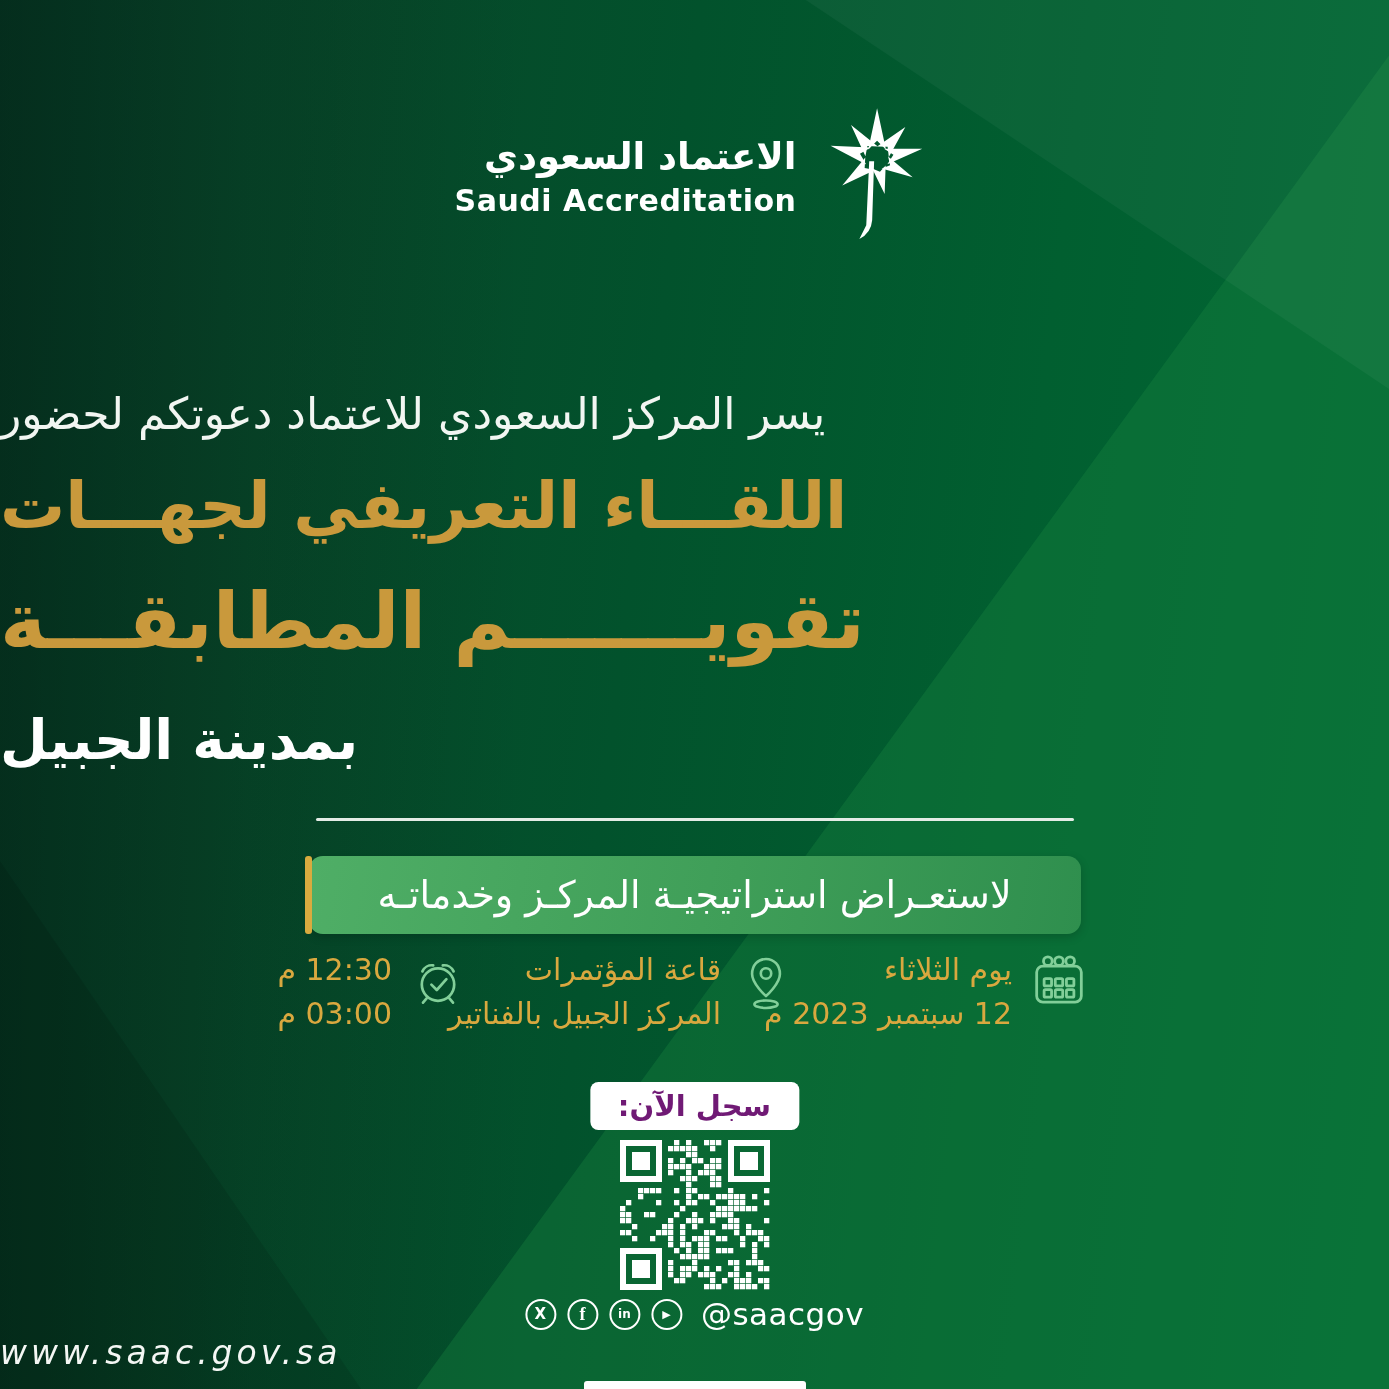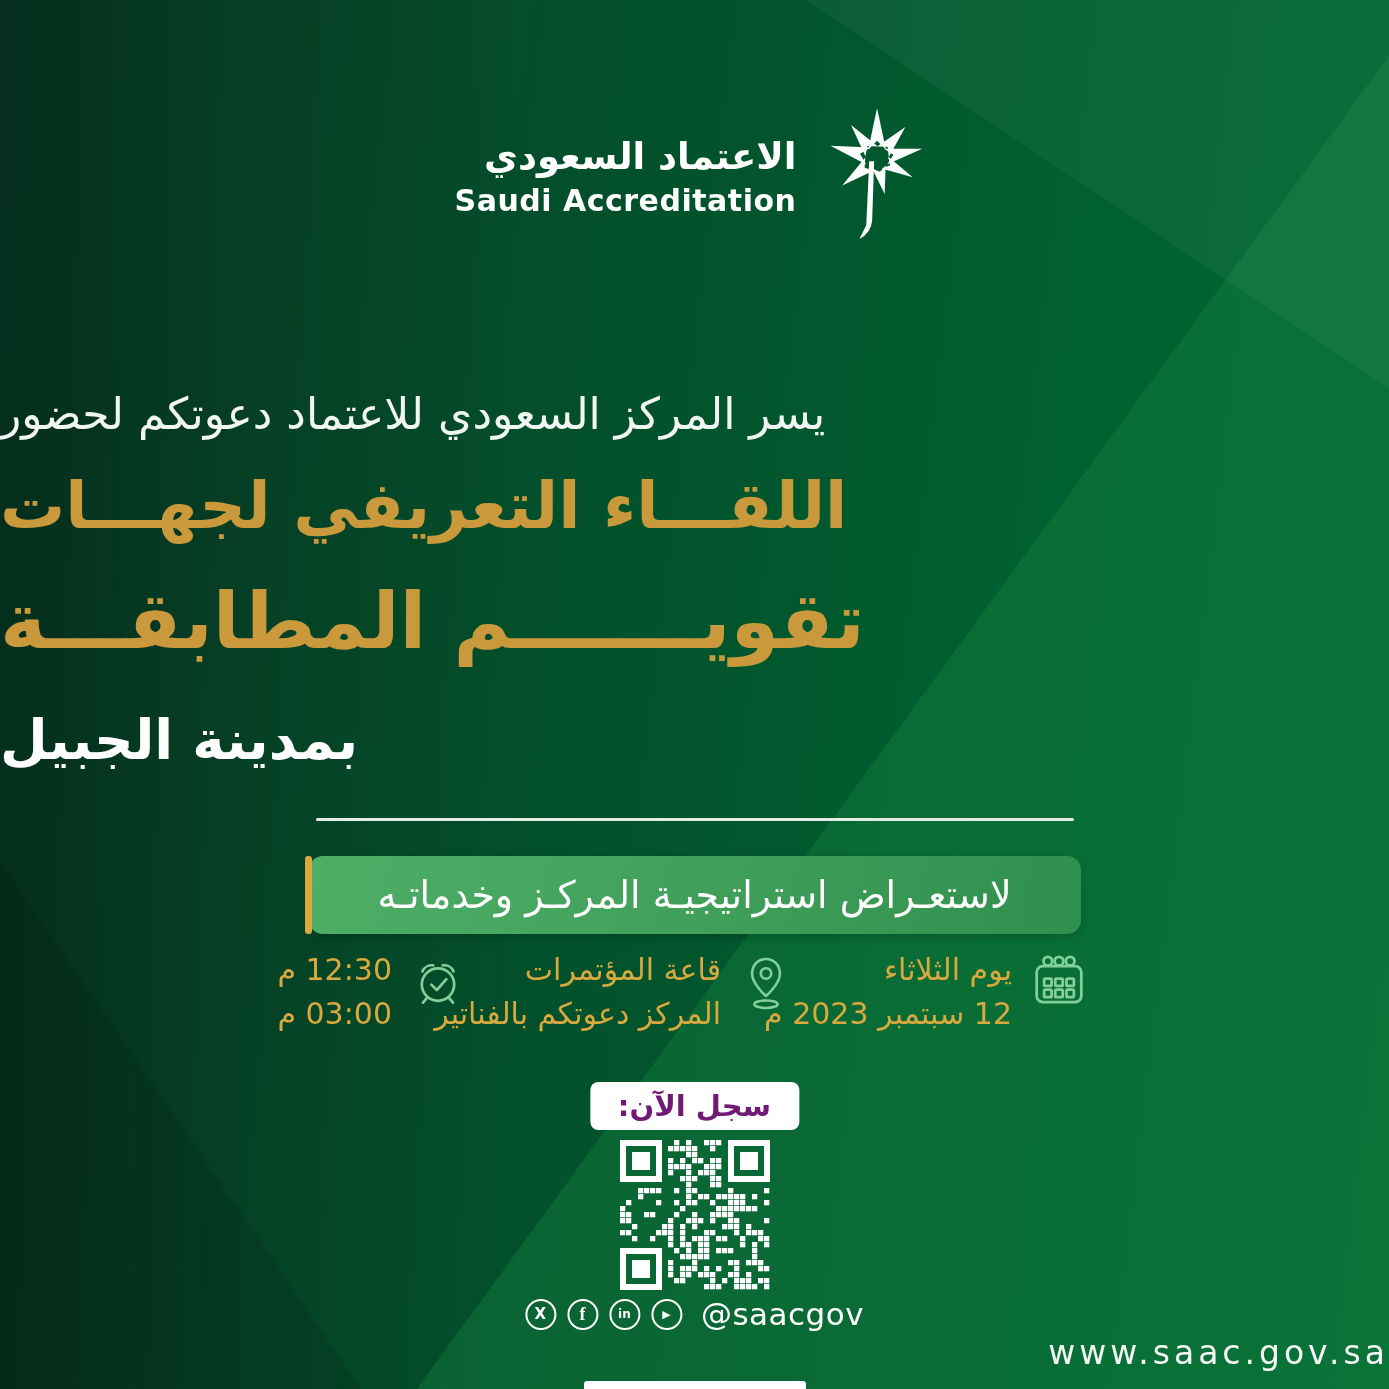--- a/index.html
+++ b/index.html
@@ -51,22 +51,22 @@
 
   
   .social{position:absolute;top:1296px;display:flex;align-items:center;gap:11px;}
   .s-ic{width:31px;height:31px;border:2.5px solid #fff;border-radius:50%;color:#fff;
     display:flex;align-items:center;justify-content:center;font-weight:bold;box-sizing:border-box;}
   .s-x{font-size:15px;}
   .s-f{font-size:18px;font-family:"Liberation Serif","DejaVu Serif",serif;}
   .s-in{font-size:12px;letter-spacing:0;}
   .s-yt{font-size:11px;padding-top:1px;}
   .handle{color:#fff;font-size:31px;margin-left:8px;letter-spacing:0.5px;}
-  .website{position:absolute;top:1333px;width:100%;text-align:right;color:#f4f7f4;
-    font-size:33px;letter-spacing:4px;}
+  .website{position:absolute;top:1333px;width:100%;text-align:left;color:#f4f7f4;
+    font-size:33px;letter-spacing:4px;font-style:italic;}
   .bottom-bar{position:absolute;bottom:0;width:222px;height:8px;background:#fff;border-radius:3px 3px 0 0;}
 </style>
 </head>
 <body>
 
 <div id="poster">
   <div class="swoosh swoosh-a"></div>
   <div class="swoosh swoosh-b"></div>
   <div class="swoosh swoosh-c"></div>
 
@@ -147,21 +147,21 @@
       <svg width="58" height="62" viewBox="0 0 100 100">
         <g class="g-stroke">
           <path d="M50 12 C36 12 26 23 26 38 C26 55 50 76 50 76 C50 76 74 55 74 38 C74 23 64 12 50 12 Z"></path>
           <circle cx="50" cy="37" r="9"></circle>
           <ellipse cx="50" cy="90" rx="20" ry="6.5"></ellipse>
         </g>
       </svg>
     </span>
     <div class="txt">
       <div>قاعة المؤتمرات</div>
-      <div>المركز دعوتكم بالفناتير</div>
+      <div>المركز الجبيل بالفناتير</div>
     </div>
   </div>
 
   <div class="info" style="right:921px;">
     <span>
       <svg width="60" height="62" viewBox="0 0 100 100">
         <g class="g-stroke">
           <circle cx="50" cy="56" r="27"></circle>
           <path d="M39 56 L48 65 L64 47"></path>
           <path d="M24 34 A17 17 0 0 1 42 24"></path>

